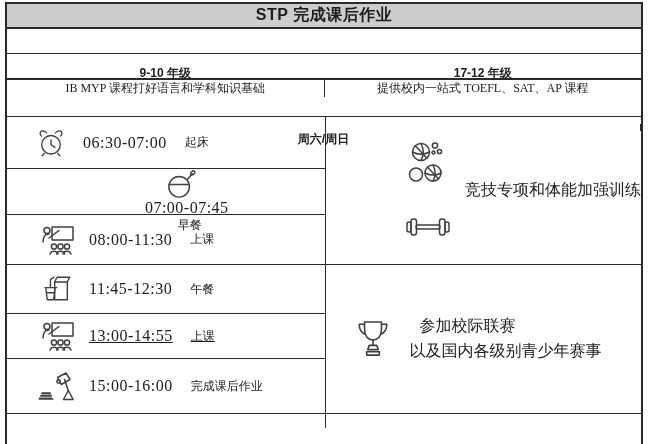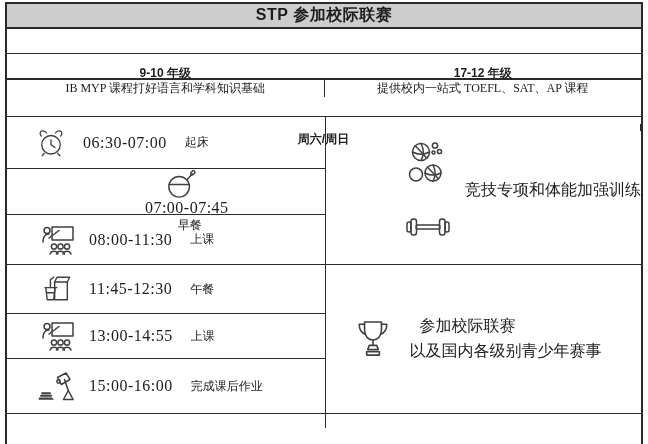--- a/index.html
+++ b/index.html
@@ -54,21 +54,21 @@
   .srow {
     display: flex; align-items: center;
     padding-left: 30px;
     border-bottom: 1.5px solid #2a2a2a;
   }
   .srow .icon-box {
     width: 40px; display: flex; align-items: center; justify-content: center;
     flex: none;
   }
   .h52 { height: 52px; padding-left: 24px; } .h46 { height: 46px; flex-direction: column; } .h50 { height: 50px; }
-  .h49 { height: 49px; } .h45 { height: 45px; } .h55 { height: 55px; text-align: right; }
+  .h49 { height: 49px; } .h45 { height: 45px; text-decoration: underline; } .h55 { height: 55px; text-align: right; }
   .time { font-size: 16px; margin-left: 12px; letter-spacing: 0.5px; white-space: nowrap; }
   .act  { font-size: 12px; margin-left: 18px; white-space: nowrap; }
   .rcell {
     display: flex; align-items: center;
     border-bottom: 1.5px solid #2a2a2a;
   }
   .rc1 { height: 148px; justify-content: flex-end; } .rc2 { height: 149px; }
   .icon-stack {
     margin-left: 20px; width: 54px; flex: none;
     display: flex; flex-direction: column; align-items: center;
@@ -79,21 +79,21 @@
   .partial-row { height: 14px; border-bottom: none; }
   svg { display: block; }
   .ic { stroke: #3f3f3f; fill: none; stroke-width: 1.5; stroke-linecap: round; stroke-linejoin: round; }
 </style>
 </head>
 <body>
 
 <div class="tbl">
 
   <div class="hrow">
-    <span>STP 参加校际联赛</span>
+    <span>STP 完成课后作业</span>
   </div>
 
   <div class="split r-grade">
     <div class="cell">9-10 年级</div>
     <div class="cell">17-12 年级</div>
   </div>
 
   <div class="split r-desc">
     <div class="cell">IB MYP 课程打好语言和学科知识基础</div>
     <div class="cell">提供校内一站式 TOEFL、SAT、AP 课程</div>

